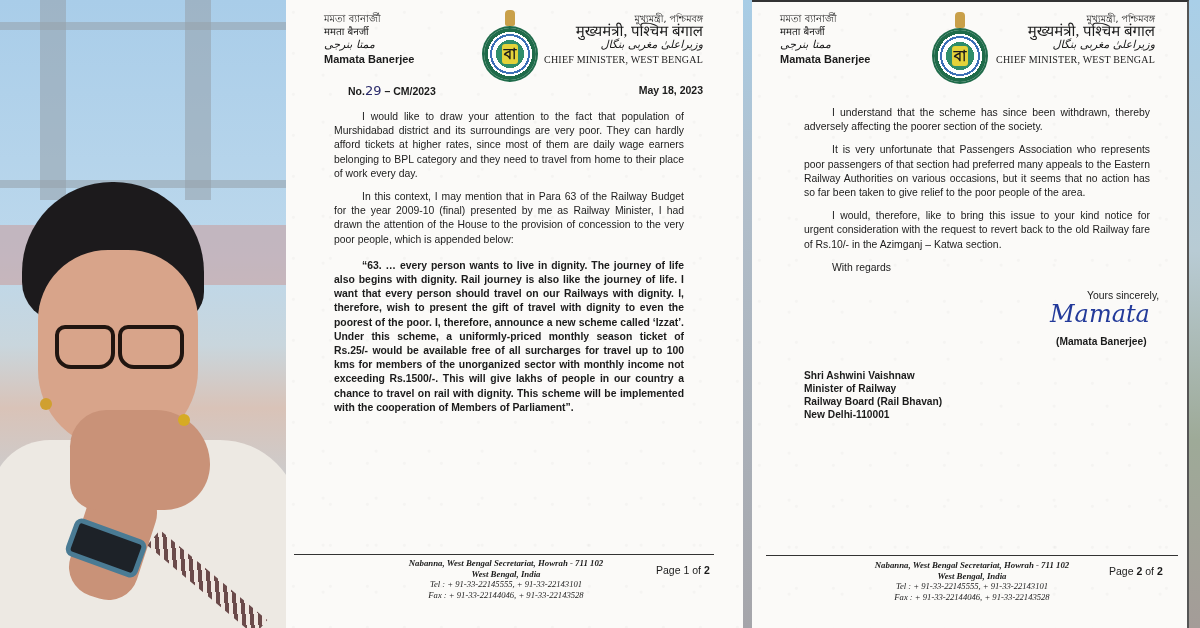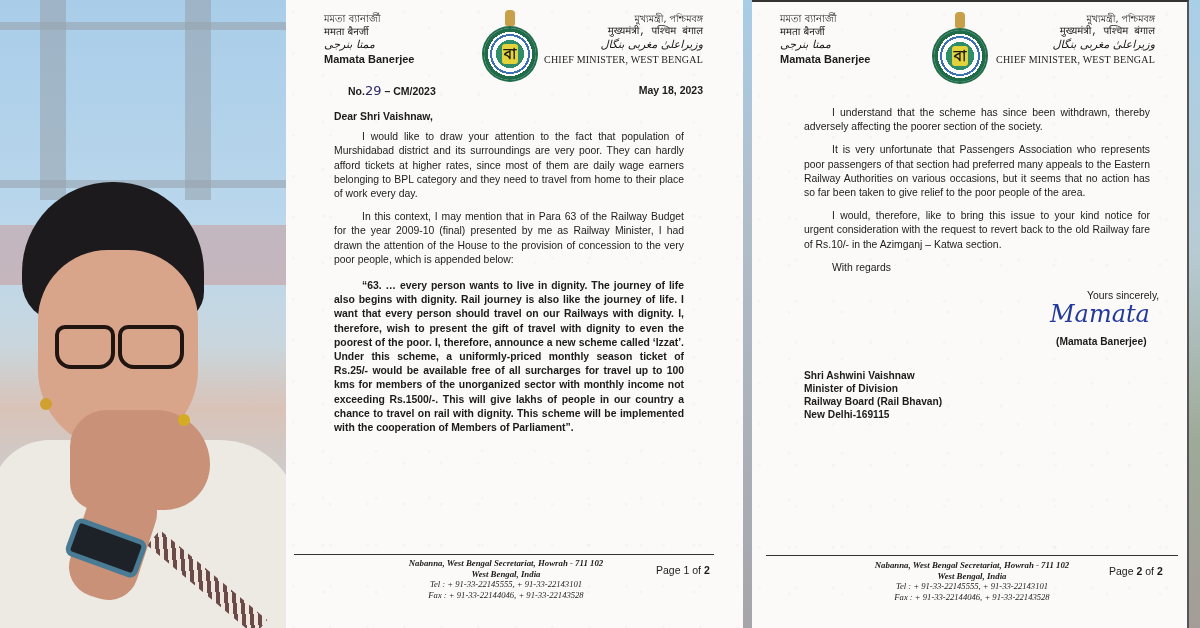--- a/index.html
+++ b/index.html
@@ -62,21 +62,21 @@
   .gap { position: absolute; left: 743px; top: 0; width: 9px; height: 628px; background: linear-gradient(180deg,#a8cde6 0%, #b1bfcc 30%, #a5a5aa 100%); }
   .page2 { left: 752px; width: 437px; border-top: 2px solid #333; border-right: 2px solid #555; box-sizing: border-box; }
   .right-strip { position: absolute; left: 1189px; top: 0; width: 11px; height: 628px; background: linear-gradient(180deg,#a9cfe8 0%, #b8cbd4 40%, #9eaa98 70%, #a49c98 100%); }
 
   .lh-left { position: absolute; font-size: 10.5px; line-height: 13px; }
   .lh-left .beng { font-family: "DejaVu Sans", sans-serif; font-size: 10px; }
   .lh-left .urdu { font-family: "DejaVu Sans", sans-serif; font-size: 11px; font-style: italic; }
   .lh-left .name { font-weight: bold; font-size: 11px; margin-top: 2px; }
   .lh-right { position: absolute; text-align: right; font-size: 10.5px; line-height: 13px; }
   .lh-right .beng { font-family: "DejaVu Sans", sans-serif; font-size: 9.5px; }
-  .lh-right .hindi { font-family: Liberation Mono, monospace; font-size: 10px; }
+  .lh-right .hindi { font-family: Liberation Serif, serif; font-size: 15px; }
   .lh-right .urdu { font-family: "DejaVu Sans", sans-serif; font-size: 11px; font-style: italic; }
   .lh-right .title { font-family: "Liberation Serif", serif; font-size: 10px; margin-top: 2px; letter-spacing: 0.2px; }
 
   .emblem { position: absolute; width: 56px; height: 70px; }
   .emblem .lions { position: absolute; left: 23px; top: 0; width: 10px; height: 16px; background: #c9a04a; border-radius: 4px 4px 2px 2px; }
   .emblem .seal {
     position: absolute; left: 2px; top: 18px; width: 52px; height: 52px; border-radius: 50%;
     background: radial-gradient(circle, #2f8d6a 0 14px, #ffffff 14px 18px, #3c6fb6 18px 20px, #ffffff 20px 22px, #1f6b4a 22px);
     box-shadow: 0 0 0 2px #1f6b4a;
   }
@@ -141,21 +141,20 @@
     <div class="hindi">मुख्यमंत्री, पश्चिम बंगाल</div>
     <div class="urdu">وزیراعلیٰ مغربی بنگال</div>
     <div class="title">CHIEF MINISTER, WEST BENGAL</div>
   </div>
   <div class="ref" style="left:62px;top:83px;">
     <span>No.</span><span class="num">29</span><span> – CM/2023</span>
   </div>
   <div class="date" style="right:40px;top:84px;">May 18, 2023</div>
 
   <div class="body-text" style="left:48px;top:110px;width:350px;">
-    <p class="noindent" style="font-weight:bold;margin-bottom:6px;">Dear Shri Vaishnaw,</p>
     <p>I would like to draw your attention to the fact that population of Murshidabad district and its surroundings are very poor. They can hardly afford tickets at higher rates, since most of them are daily wage earners belonging to BPL category and they need to travel from home to their place of work every day.</p>
     <p>In this context, I may mention that in Para 63 of the Railway Budget for the year 2009-10 (final) presented by me as Railway Minister, I had drawn the attention of the House to the provision of concession to the very poor people, which is appended below:</p>
     <p class="quote" style="margin-top:12px;">“63.  … every person wants to live in dignity. The journey of life also begins with dignity. Rail journey is also like the journey of life. I want that every person should travel on our Railways with dignity. I, therefore, wish to present the gift of travel with dignity to even the poorest of the poor. I, therefore, announce a new scheme called ‘Izzat’. Under this scheme, a uniformly-priced monthly season ticket of Rs.25/- would be available free of all surcharges for travel up to 100 kms for members of the unorganized sector with monthly income not exceeding Rs.1500/-. This will give lakhs of people in our country a chance to travel on rail with dignity. This scheme will be implemented with the cooperation of Members of Parliament”.</p>
   </div>
 
   <div class="footer-rule" style="left:8px;top:554px;width:420px;"></div>
   <div class="footer" style="left:100px;top:558px;width:240px;">
     <div class="bold">Nabanna, West Bengal Secretariat, Howrah - 711 102</div>
     <div class="bold">West Bengal, India</div>
     <div>Tel : + 91-33-22145555, + 91-33-22143101</div>
@@ -196,23 +195,23 @@
     <p>I would, therefore, like to bring this issue to your kind notice for urgent consideration with the request to revert back to the old Railway fare of Rs.10/- in the Azimganj – Katwa section.</p>
     <p>With regards</p>
   </div>
 
   <div class="closing" style="left:310px;top:287px;">Yours sincerely,</div>
   <div class="signature" style="left:298px;top:298px;">Mamata</div>
   <div class="sig-name" style="left:304px;top:334px;">(Mamata Banerjee)</div>
 
   <div class="addressee" style="left:52px;top:367px;">
     <div>Shri Ashwini Vaishnaw</div>
-    <div>Minister of Division</div>
+    <div>Minister of Railway</div>
     <div>Railway Board (Rail Bhavan)</div>
-    <div>New Delhi-169115</div>
+    <div>New Delhi-110001</div>
   </div>
 
   <div class="footer-rule" style="left:14px;top:553px;width:412px;"></div>
   <div class="footer" style="left:100px;top:558px;width:240px;">
     <div class="bold">Nabanna, West Bengal Secretariat, Howrah - 711 102</div>
     <div class="bold">West Bengal, India</div>
     <div>Tel : + 91-33-22145555, + 91-33-22143101</div>
     <div>Fax : + 91-33-22144046, + 91-33-22143528</div>
   </div>
   <div class="pageno" style="left:345px;top:563px;text-align:right;">

